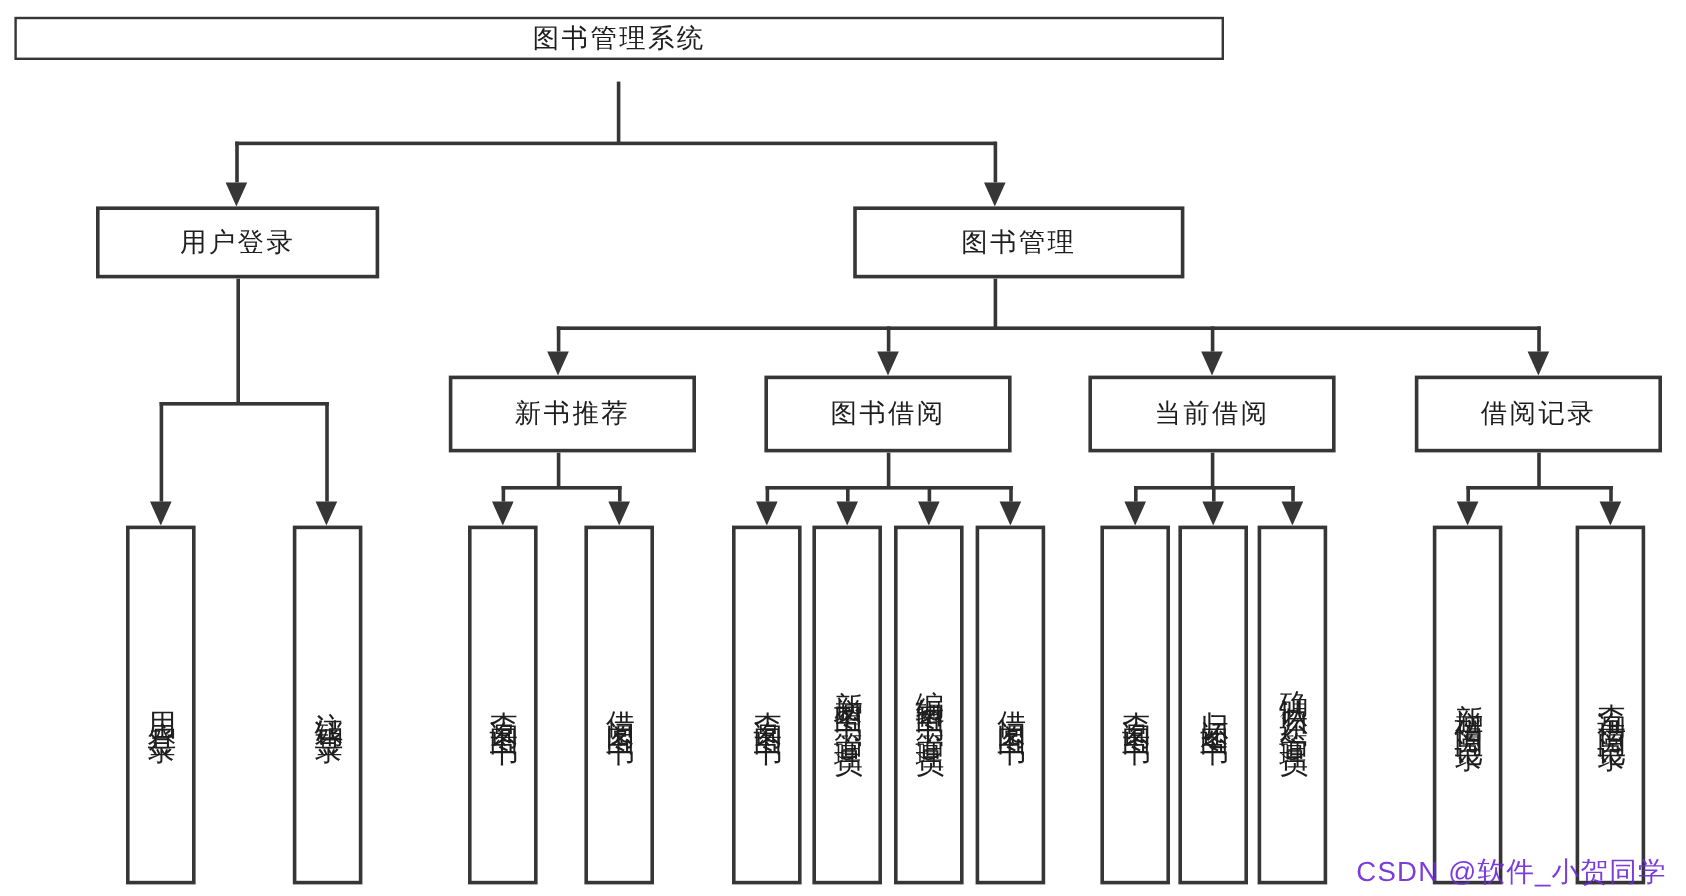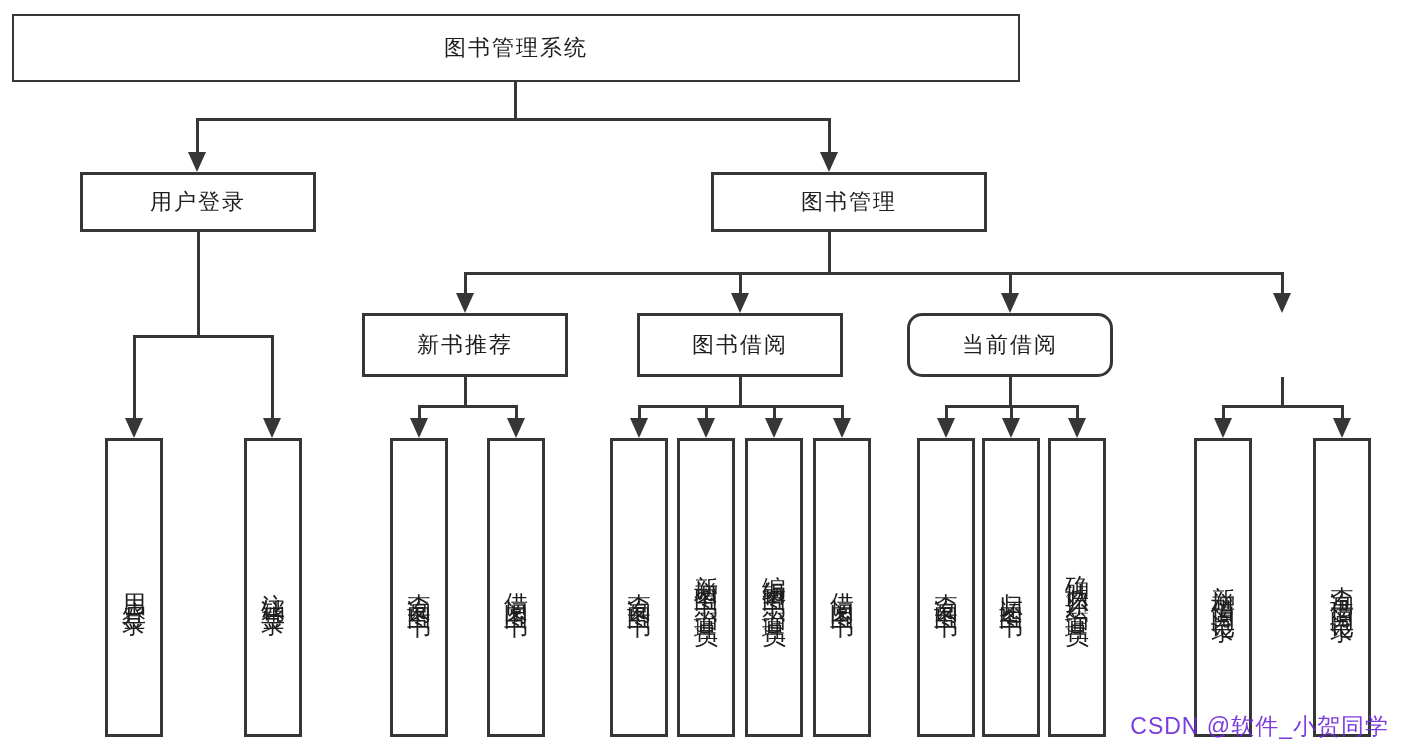--- a/index.html
+++ b/index.html
@@ -30,21 +30,21 @@
     position:absolute; right:16px; top:711px; z-index:10;
     font-size:23px; letter-spacing:1px; color:#dd8f8f; opacity:0.9;
     white-space:nowrap;
   }
 </style>
 </head>
 <body>
 
 <div id="stage">
 
-  <div class="box root-box" style="left:12px; top:14px; width:1008px; height:68px;">
+  <div class="box root-box" style="left:12px; top:14px; width:1008px; height:36px;">
     <span>图书管理系统</span>
   </div>
 
   <div class="vline" style="left:514px; top:68px;  height:52px;"></div>
   <div class="hline" style="left:196px; top:118px; width:634px;"></div>
   <div class="vline" style="left:196px; top:118px; height:34px;"></div>
   <div class="arrow" style="left:188px; top:152px;"></div>
   <div class="vline" style="left:828px; top:118px; height:34px;"></div>
   <div class="arrow" style="left:820px; top:152px;"></div>
 
@@ -66,28 +66,31 @@
   <div class="hline" style="left:464px;  top:272px; width:820px;"></div>
   <div class="vline" style="left:464px;  top:272px; height:21px;"></div>
   <div class="arrow" style="left:456px;  top:293px;"></div>
   <div class="vline" style="left:739px;  top:272px; height:21px;"></div>
   <div class="arrow" style="left:731px;  top:293px;"></div>
   <div class="vline" style="left:1009px; top:272px; height:21px;"></div>
   <div class="arrow" style="left:1001px; top:293px;"></div>
   <div class="vline" style="left:1281px; top:272px; height:21px;"></div>
   <div class="arrow" style="left:1273px; top:293px;"></div>
 
-  <div class="box" style="left:362px; top:313px; width:206px; height:64px;">
+  <div class="box" style="left:374px; top:313px; width:206px; height:64px;">
     <span>新书推荐</span>
   </div>
   <div class="box" style="left:637px; top:313px; width:206px; height:64px;">
     <span>图书借阅</span>
   </div>
-  <div class="box" style="left:907px; top:313px; width:206px; height:64px;border-radius:15px;">
+  <div class="box" style="left:907px; top:313px; width:206px; height:64px;">
     <span>当前借阅</span>
+  </div>
+  <div class="box" style="left:1179px; top:313px; width:206px; height:64px;">
+    <span>借阅记录</span>
   </div>
 
   <div class="vline" style="left:464px; top:377px; height:30px;"></div>
   <div class="hline" style="left:418px; top:405px; width:100px;"></div>
   <div class="vline" style="left:418px; top:405px; height:13px;"></div>
   <div class="arrow" style="left:410px; top:418px;"></div>
   <div class="vline" style="left:515px; top:405px; height:13px;"></div>
   <div class="arrow" style="left:507px; top:418px;"></div>
 
   <div class="vline" style="left:739px; top:377px; height:30px;"></div>

